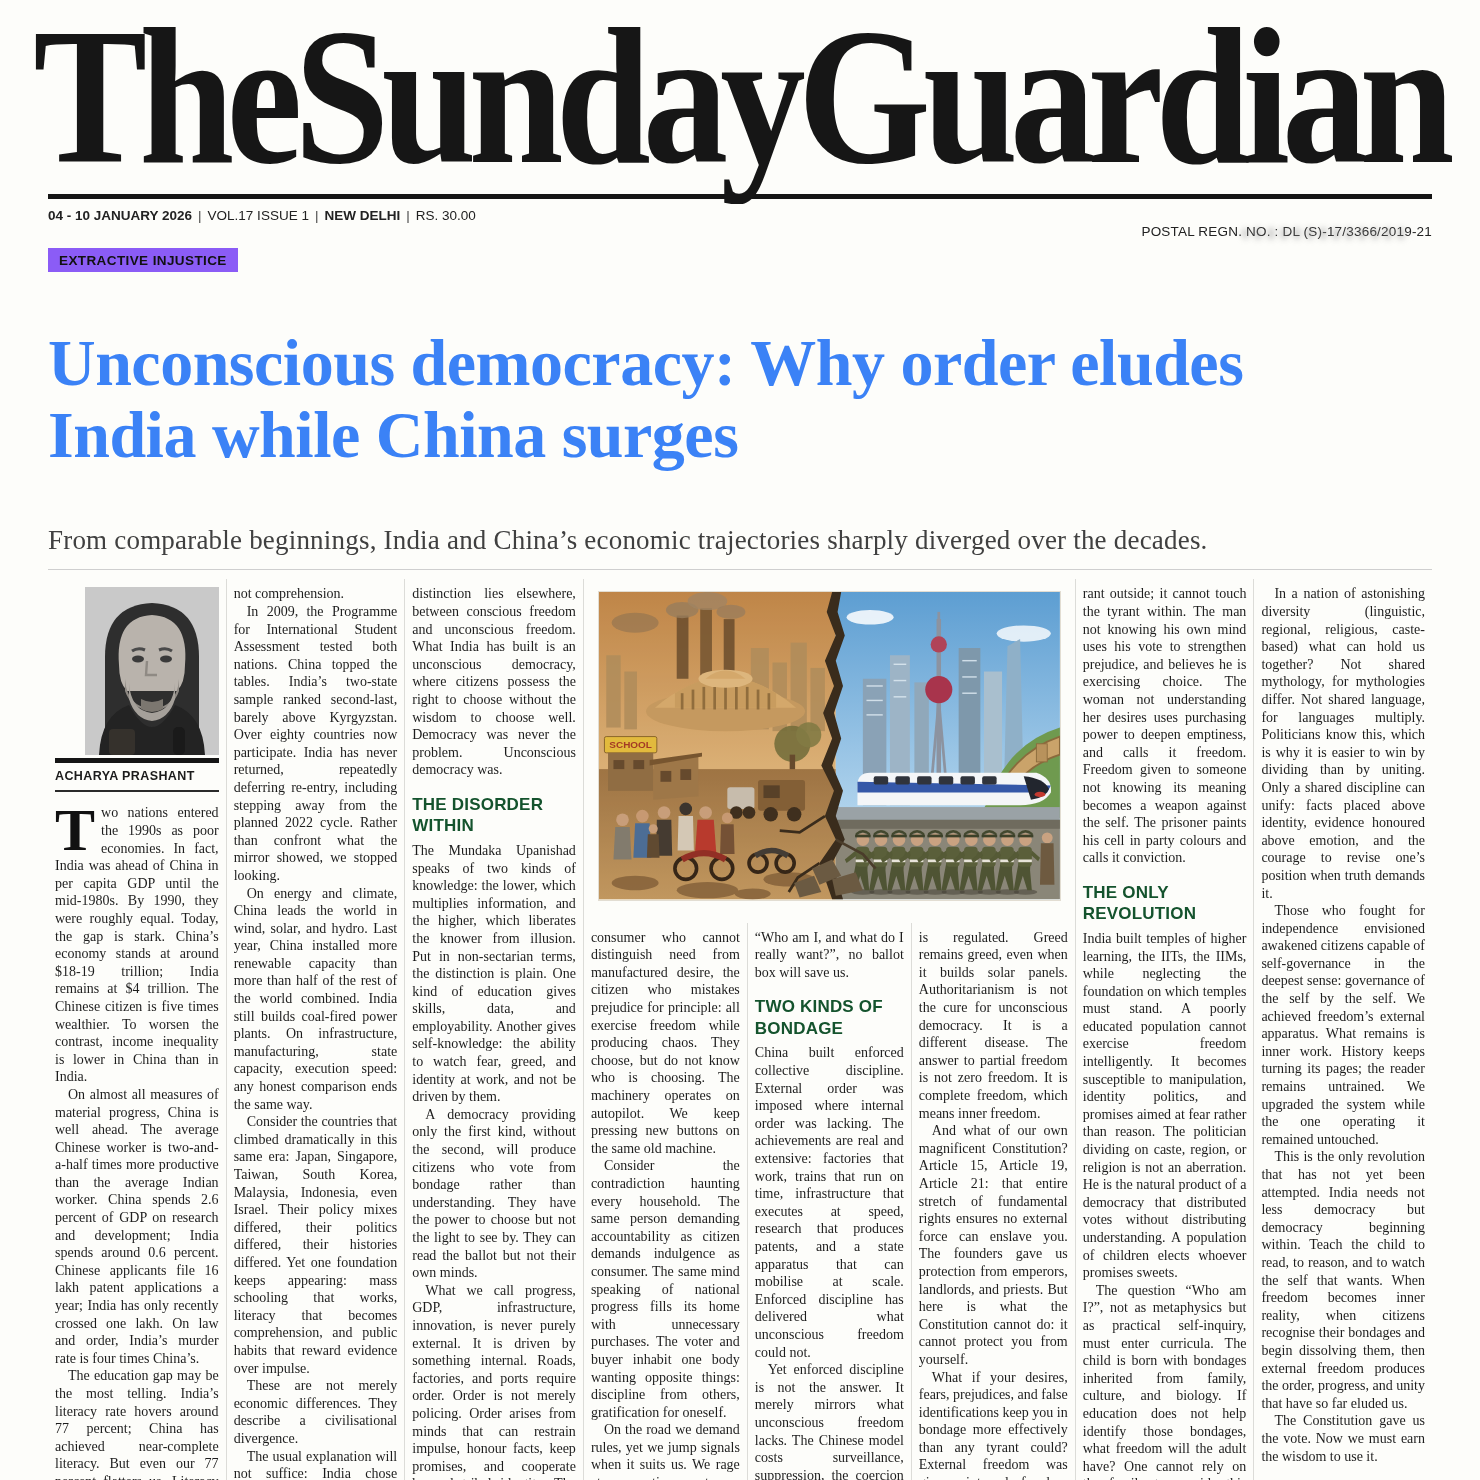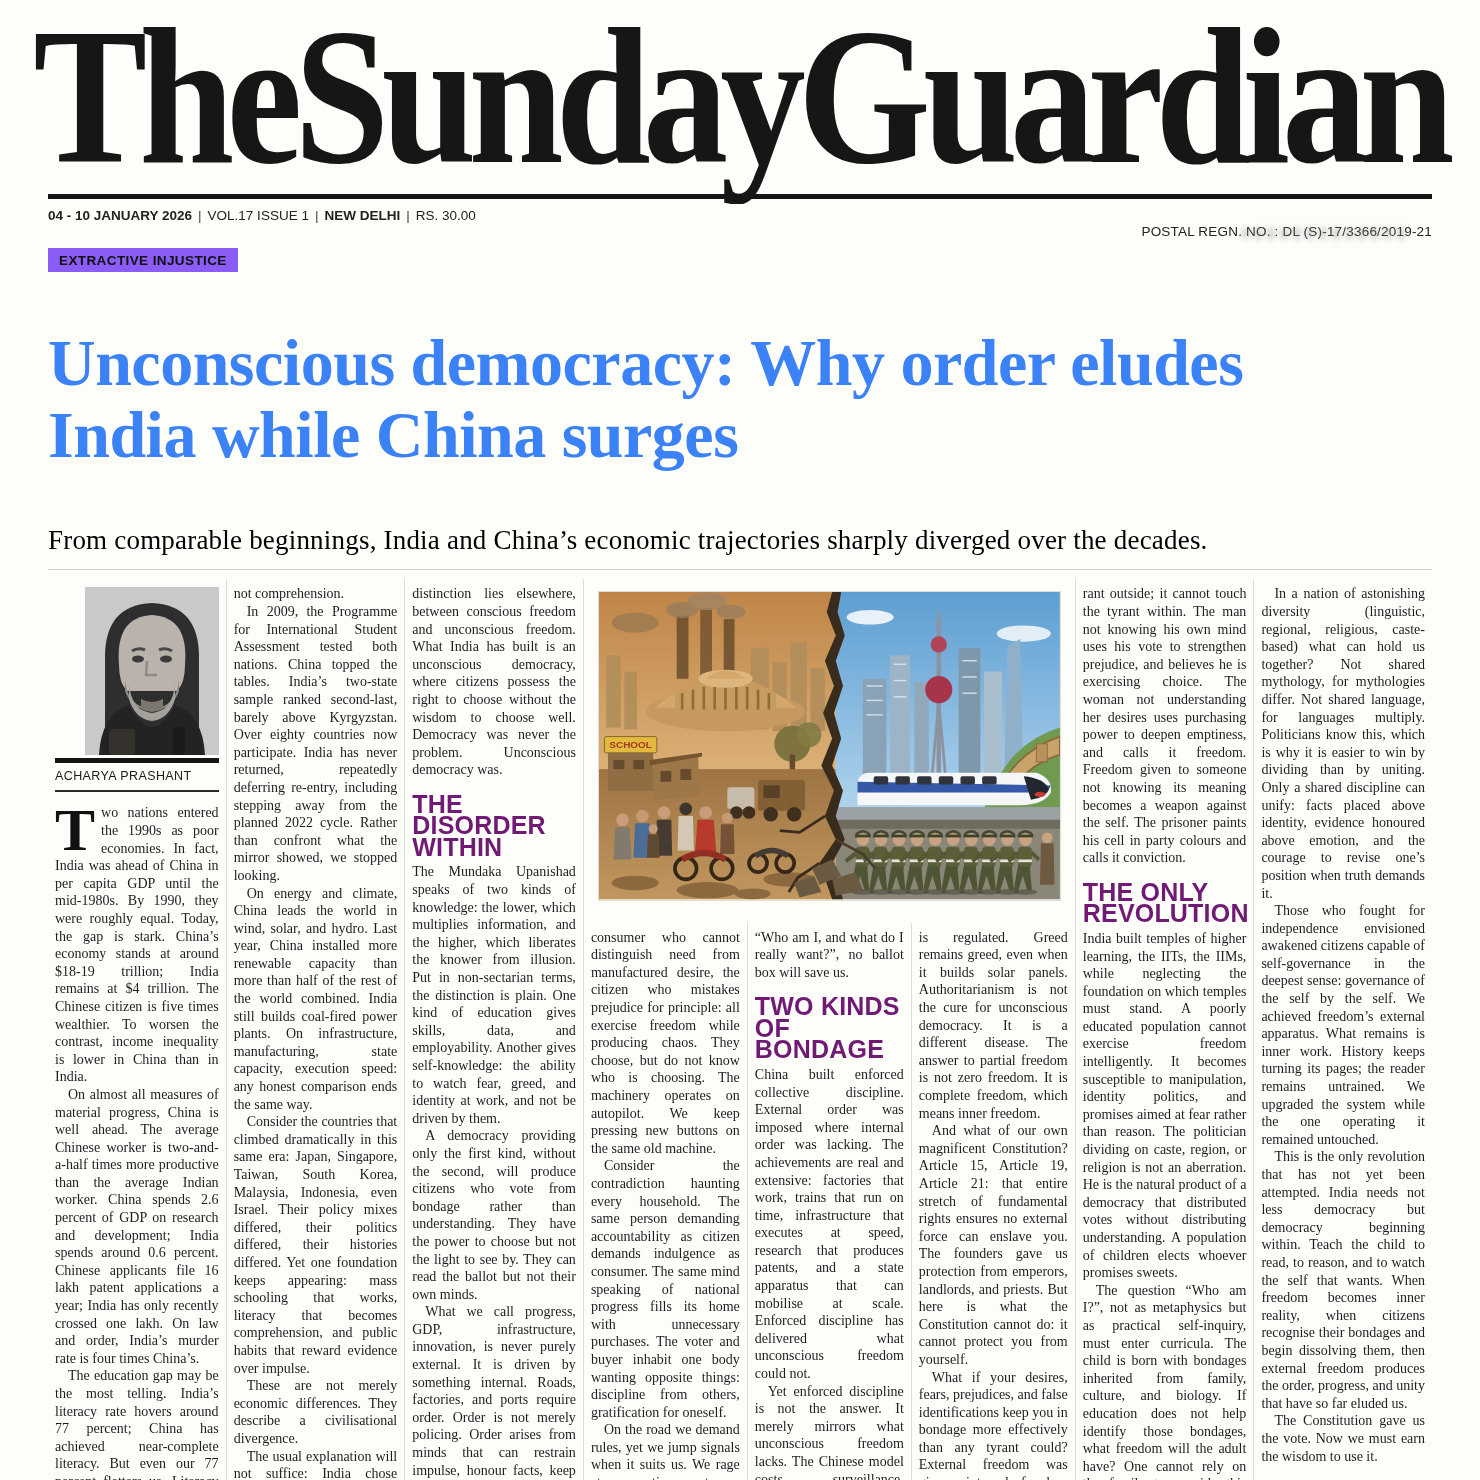--- a/index.html
+++ b/index.html
@@ -27,42 +27,42 @@
   .dateline-center .sep { color:#444; padding:0 6px; }
   .postal { position:absolute; right:0; top:18px; letter-spacing:0.2px; }
   .smudge { position:absolute; right:20px; top:22px; width:170px; height:11px; border-radius:6px;
     background:repeating-linear-gradient(90deg,#9a9a9a 0 6px,transparent 6px 13px); filter:blur(3px); opacity:0.55; }
 
   
   .kicker { display:inline-block; background:#8b5cf6; color:#111;
     font-family:"Liberation Sans",sans-serif; font-weight:bold; font-size:13.5px;
     padding:5px 11px 4px; letter-spacing:0.4px; margin-top:2px; }
   .headline { font-size:66px; font-weight:bold; line-height:1.09; letter-spacing:-0.5px; color:#3b82f6; }
-  .deck { margin-top:16px; font-size:27px; color:#000000; letter-spacing:0.2px;
+  .deck { margin-top:16px; font-size:27px; color:#404040; letter-spacing:0.2px;
     padding-bottom:13px; border-bottom:1px solid #cfcfcf; }
 
   
   .body-grid { display:flex; margin-top:9px; height:1008px; overflow:hidden; }
   .bcol { flex:1; padding:6px 7px 0; border-right:1px solid #dcdcd8; overflow:hidden; }
   .bcol.nb { border-right:none; }
   .mid-span { flex:3; display:flex; flex-direction:column; border-right:1px solid #dcdcd8; }
   .mid-cols { flex:1; display:flex; overflow:hidden; }
   .mid-cols .bcol { flex:1; }
 
   .bcol p { margin:0; font-size:14px; line-height:17.6px; text-align:justify; color:#1d1d1d; }
   .bcol p.indent { text-indent:13px; }
-  .col-heading { font-family:"Liberation Sans",sans-serif; font-weight:bold; font-size:25px;
-    line-height:21.5px; margin:15px 0 5px; color:#701a75; letter-spacing:0.2px; }
+  .col-heading { font-family:"Liberation Sans",sans-serif; font-weight:bold; font-size:17px;
+    line-height:21.5px; margin:15px 0 5px; color:#14532d; letter-spacing:0.2px; }
   .dropcap { float:left; font-weight:bold; font-size:60px; line-height:46px; padding:3px 6px 0 0; color:#111; }
 
   
   .author-box { margin:2px 0 12px; }
   .author-photo { display:block; width:134px; margin-left:auto; }
   .author-bar { height:5px; background:#151515; margin-top:3px; }
-  .author-caption { font-family:"Liberation Sans",sans-serif; font-weight:normal; font-size:12.5px;
+  .author-caption { font-family:"Liberation Sans",sans-serif; font-weight:bold; font-size:12.5px;
     letter-spacing:0.4px; padding:6px 0 7px; border-bottom:2px solid #2a2a2a; }
 
   
   .illustration { margin:0 2px 10px; padding:12px; }
   .illustration svg { display:block; width:100%; height:auto; border:1px solid #e2ddd2; }
 </style>
 </head>
 <body>
 
 <div class="page">

